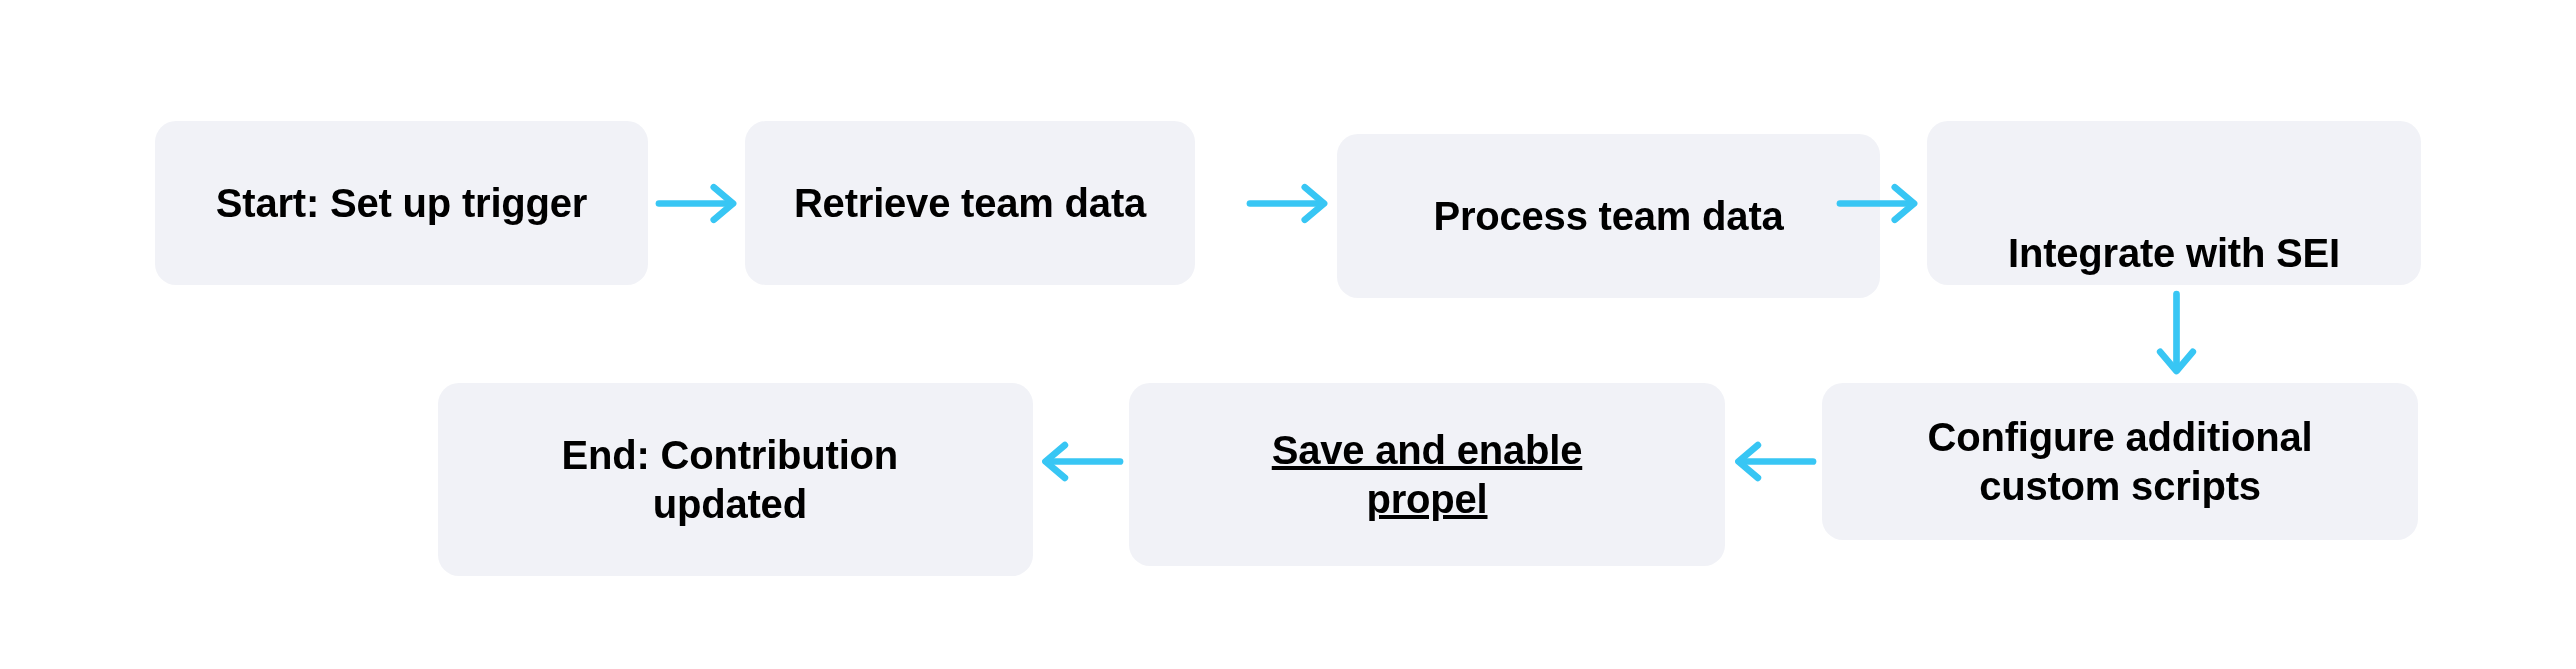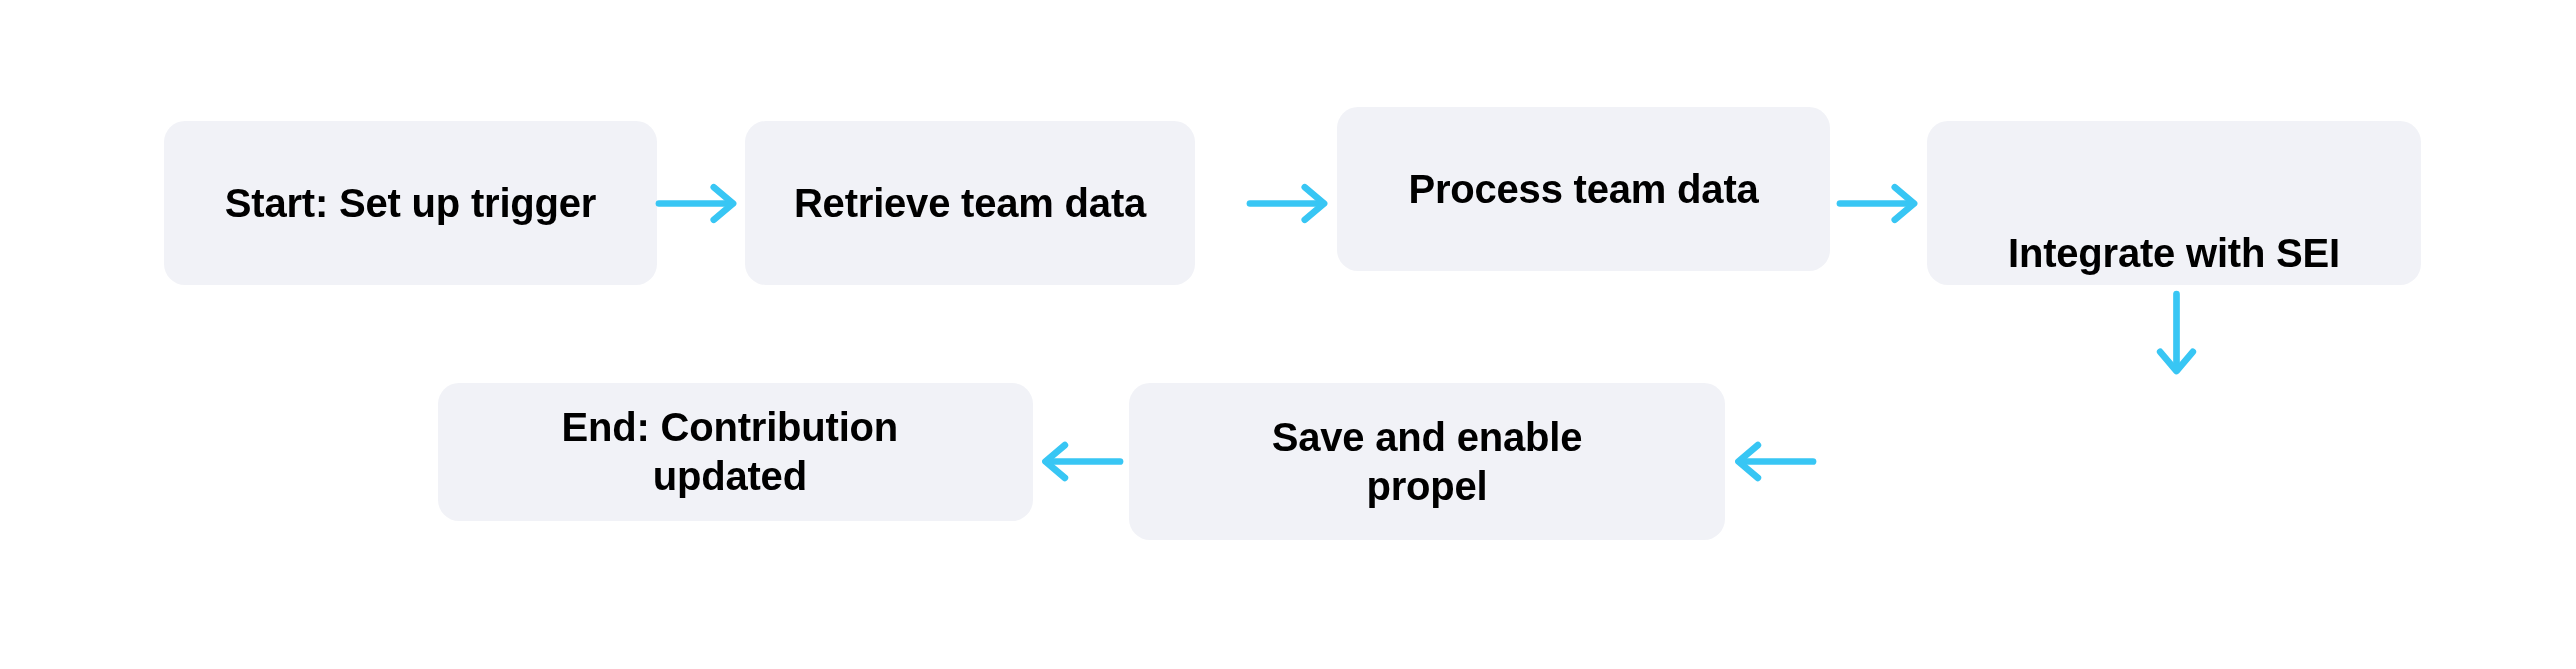--- a/index.html
+++ b/index.html
@@ -34,27 +34,27 @@
   .node-label {
     font-family: "Liberation Sans", sans-serif;
     font-weight: bold;
     font-size: 40px;
     line-height: 1.22;
     color: #000000;
     letter-spacing: -0.2px;
     white-space: pre-line;
   }
   
-  #node-start        { left: 164px;  top: 121px; width: 493px; height: 164px; }
+  #node-start        { left: 155px;  top: 121px; width: 493px; height: 164px; }
   #node-retrieve     { left: 745px; top: 121px; width: 450px; height: 164px; }
-  #node-process      { left: 1337px; top: 107px; width: 493px; height: 164px; }
+  #node-process      { left: 1337px; top: 134px; width: 543px; height: 164px; }
   #node-integrate    { left: 1927px; top: 121px; width: 494px; height: 164px; align-items: flex-end; }
   
-  #node-end          { left: 438px;  top: 383px; width: 595px; height: 138px; padding-left: 8px; }
-  #node-save         { left: 1129px; top: 383px; width: 596px; height: 157px; }
+  #node-end          { left: 438px;  top: 383px; width: 595px; height: 193px; padding-left: 8px; }
+  #node-save         { left: 1129px; top: 383px; width: 596px; height: 183px; text-decoration: underline; }
   #node-configure    { left: 1822px; top: 383px; width: 596px; height: 157px; }
 
   
   .connector {
     position: absolute;
     overflow: visible;
   }
   #edge-start-retrieve    { left: 656px;  top: 181px; width: 83px; height: 45px; }
   #edge-retrieve-process  { left: 1247px; top: 181px; width: 83px; height: 45px; }
   #edge-process-integrate { left: 1837px; top: 181px; width: 83px; height: 45px; }
@@ -124,15 +124,19 @@
   <div class="node" id="node-save">
     <span class="node-label">Save and enable
 propel</span>
   </div>
 
   <svg class="connector" id="edge-configure-save" viewBox="0 0 110 60">
     <path class="arrow-stroke" d="M 106 30 L 9 30"></path>
     <path class="arrow-stroke" d="M 32 8 L 6 30 L 32 52"></path>
   </svg>
 
+  <div class="node" id="node-configure">
+    <span class="node-label">Configure additional
+custom scripts</span>
+  </div>
 
 </div>
 
 
 </body></html>

